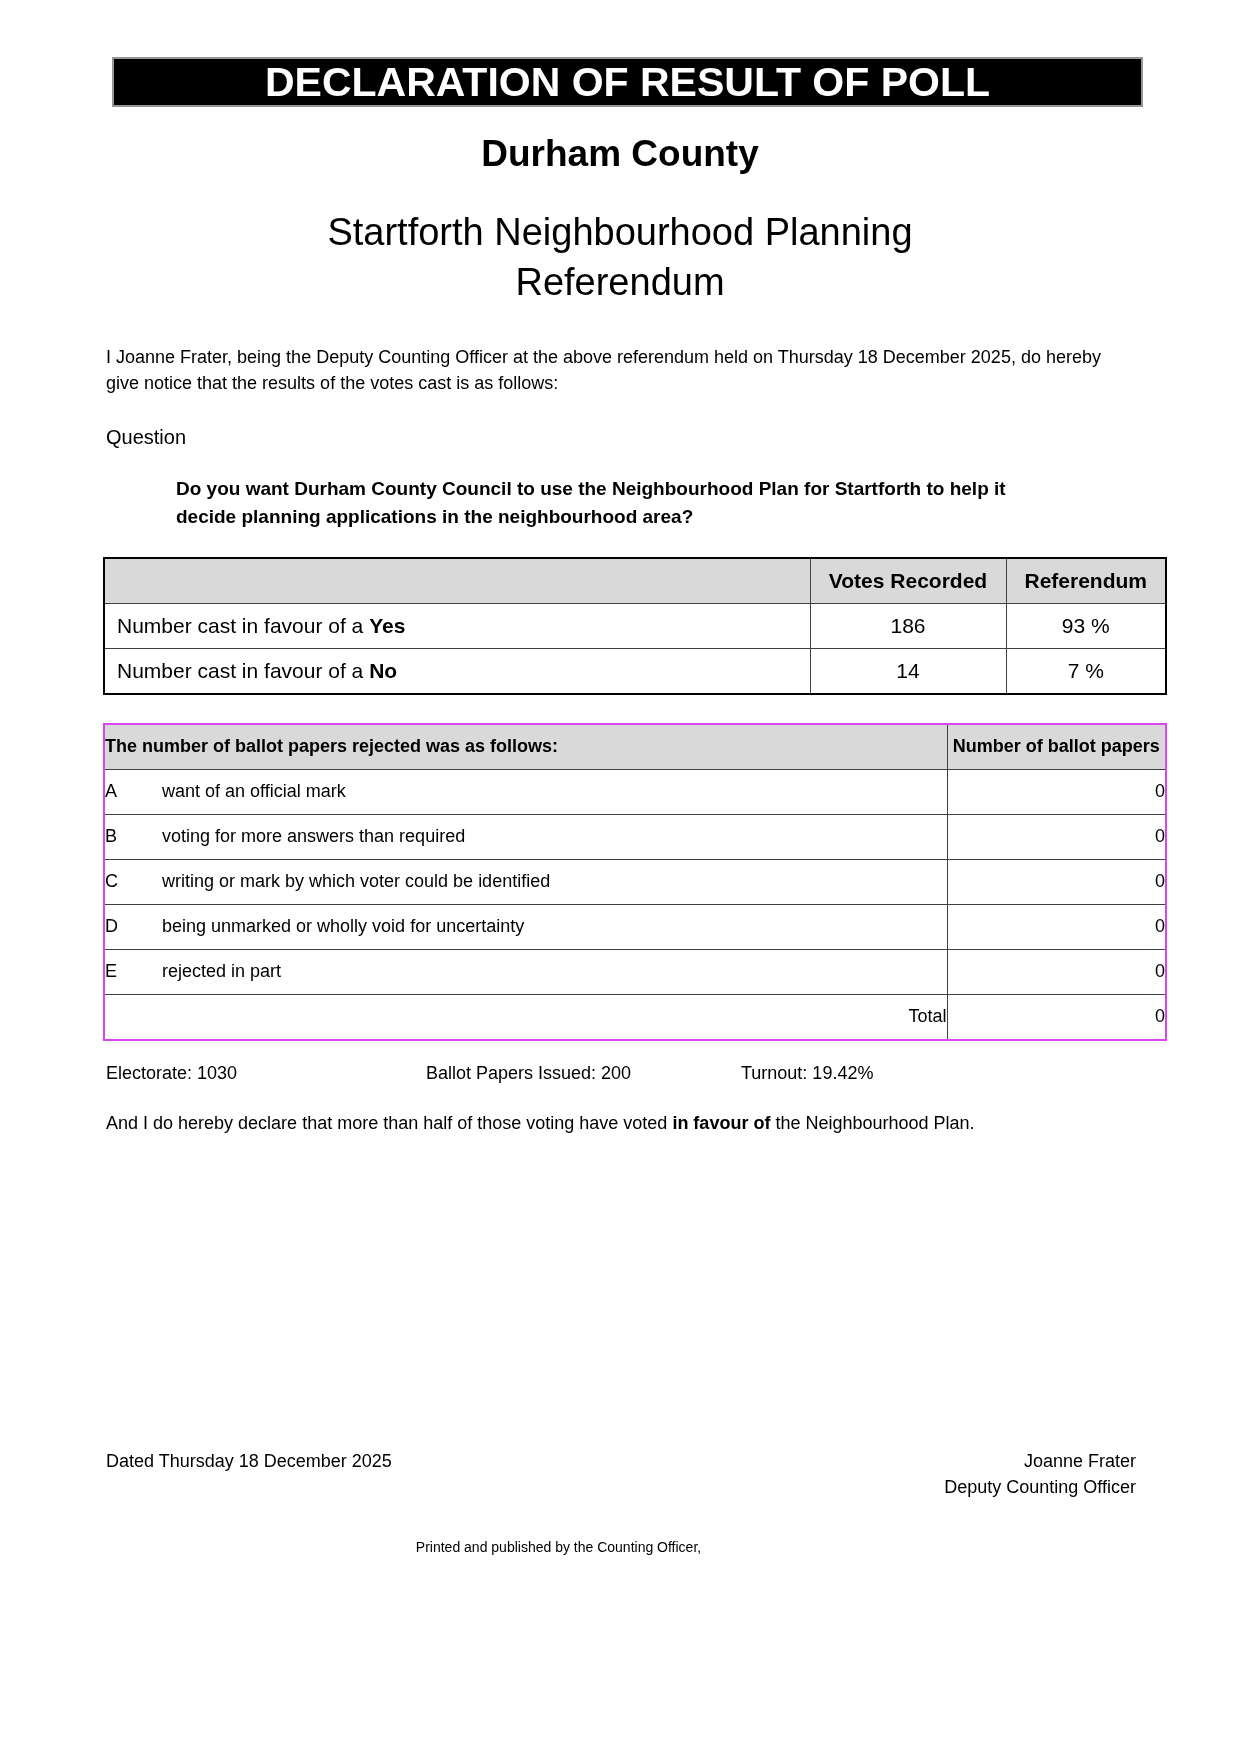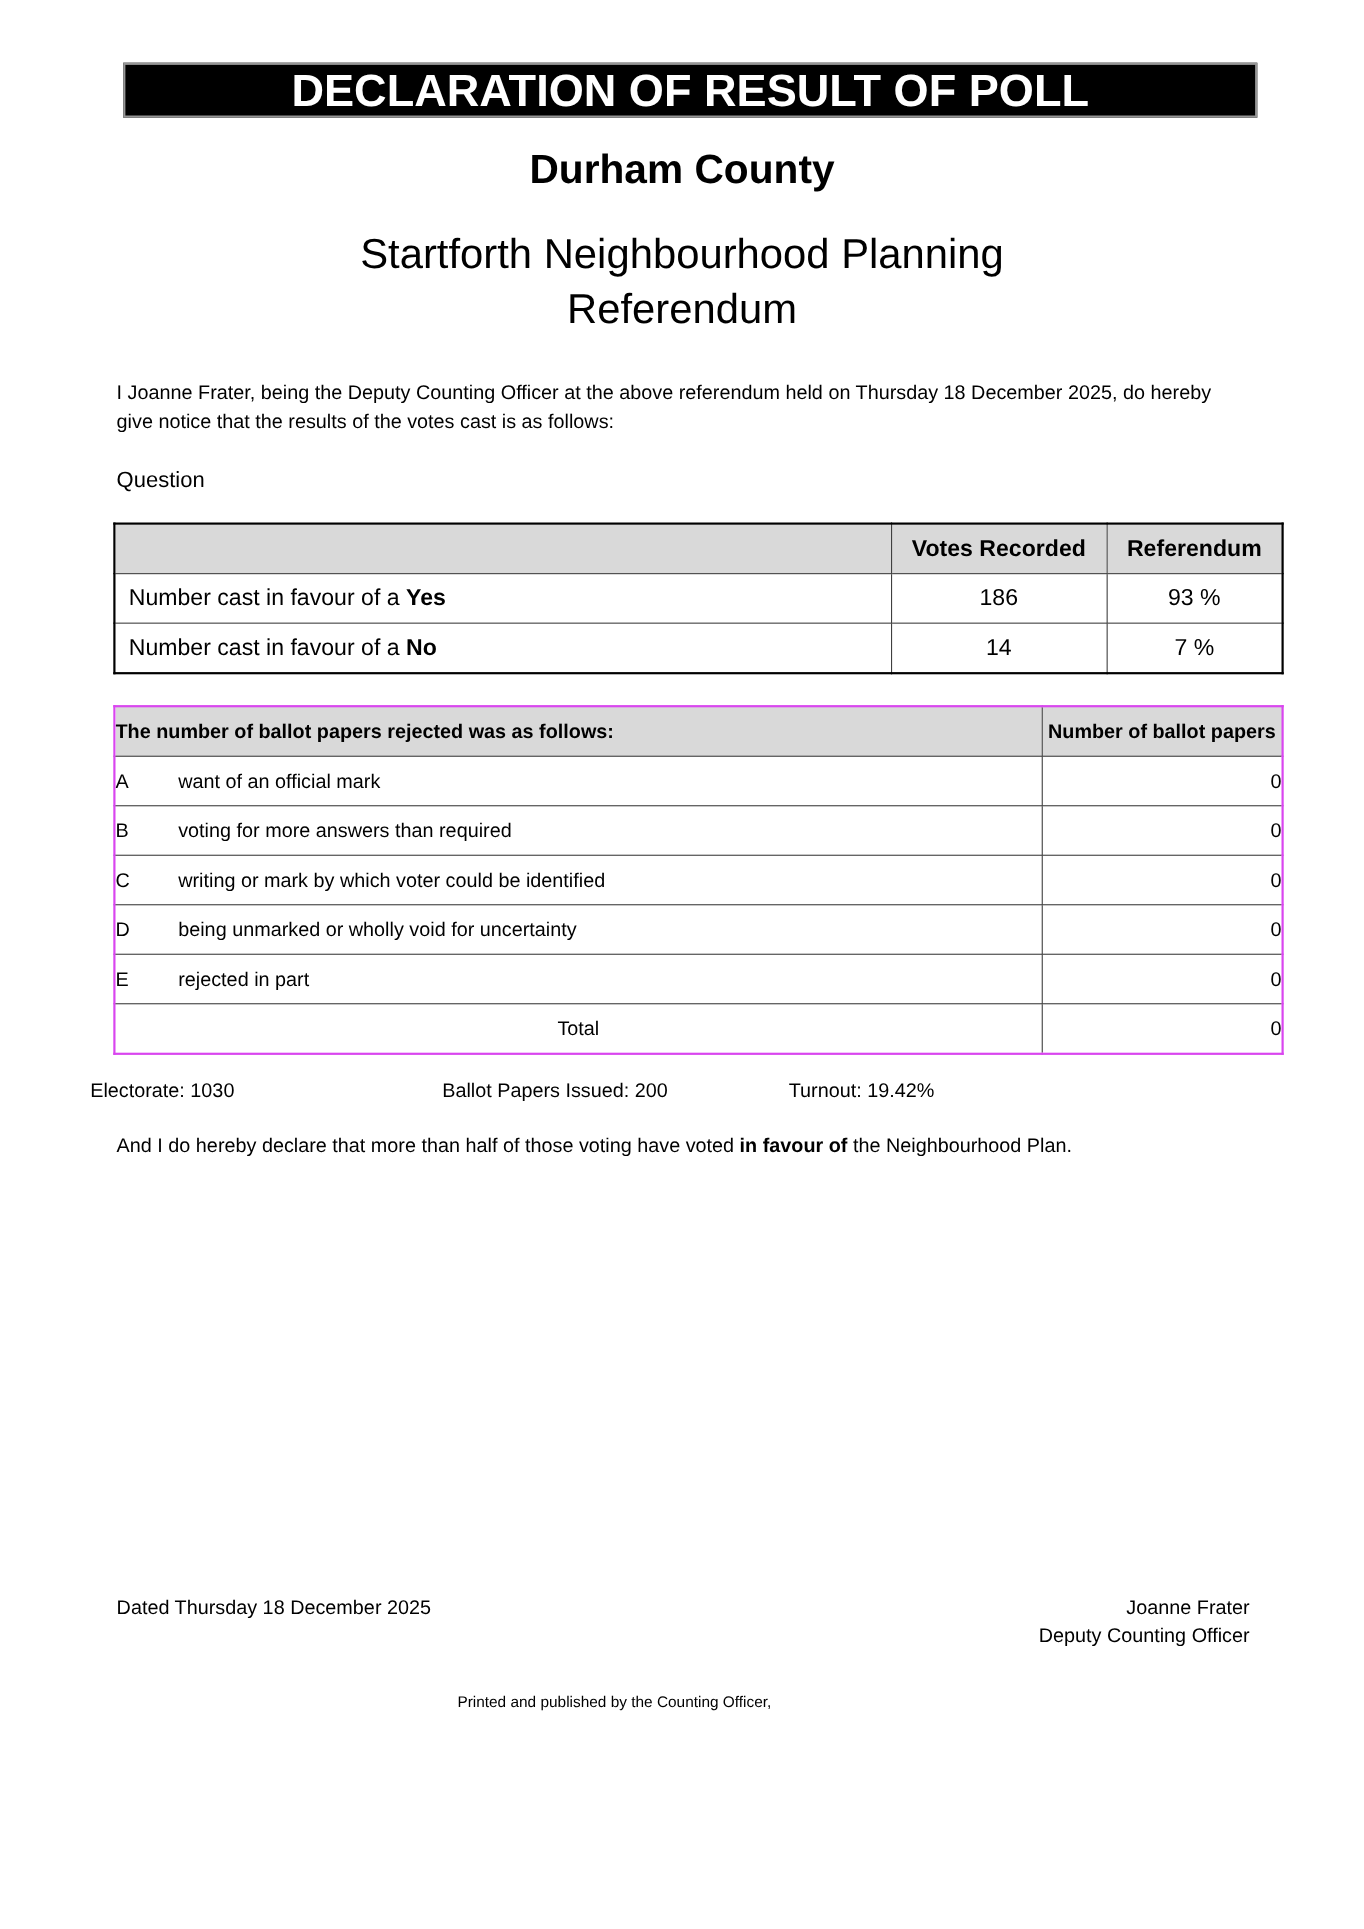--- a/index.html
+++ b/index.html
@@ -66,24 +66,24 @@
   table.rejected th, table.rejected td {
     border:1px solid #404040; height:44px; vertical-align:middle;
     padding:0; overflow:hidden;
   }
   table.rejected th { background:#d9d9d9; font-weight:bold; }
   th.rej-title { text-align:left; padding-left:12px; }
   th.rej-numhead { text-align:center; font-size:18px; line-height:1.15; padding:3px 6px; }
   td.rej-desc { text-align:left; padding-left:12px; }
   .rej-code { display:inline-block; width:57px; }
   td.rej-count { text-align:right; padding-right:8px; }
-  td.rej-totallabel { text-align:center; padding-right:12px; }
-
-  
-  .stats { margin:22px 0 0 82px; font-size:18px; display:flex; }
+  td.rej-totallabel { text-align:right; padding-right:12px; }
+
+  
+  .stats { margin:22px 0 0 106px; font-size:18px; display:flex; }
   .stat-1 { width:320px; } .stat-2 { width:315px; }
 
   .declaration {
     margin:26px 104px 0 106px;
     font-size:18px; line-height:1.45; text-align:justify;
   }
   .declaration b { font-weight:bold; }
 
   
   .footer-row {
@@ -107,20 +107,21 @@
   </div>
 
   <div class="authority">Durham County</div>
 
   <div class="ref-title">Startforth Neighbourhood Planning Referendum</div>
 
   <p class="intro">I Joanne Frater, being the Deputy Counting Officer at the above referendum held on Thursday 18 December 2025, do hereby give notice that the results of the votes cast is as follows:</p>
 
   <p class="q-label">Question</p>
 
+  <p class="q-text">Do you want Durham County Council to use the Neighbourhood Plan for Startforth to help it decide planning applications in the neighbourhood area?</p>
 
   <table class="results">
     <colgroup>
         <col style="width:706px">
         <col style="width:196px">
         <col style="width:160px">
       </colgroup>
     <tbody>
         <tr>
       <th class="c-label"></th>

